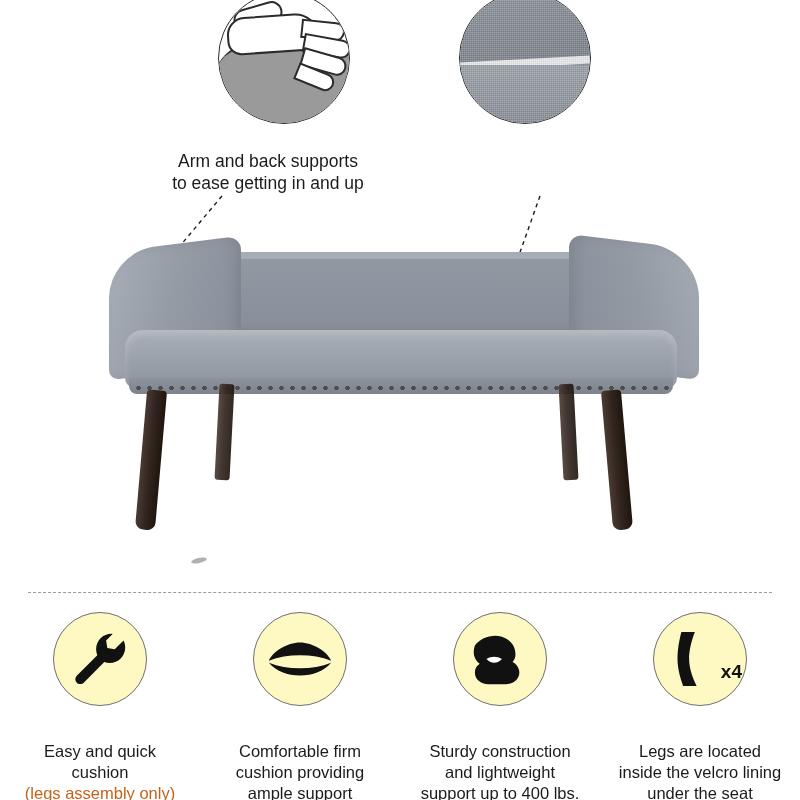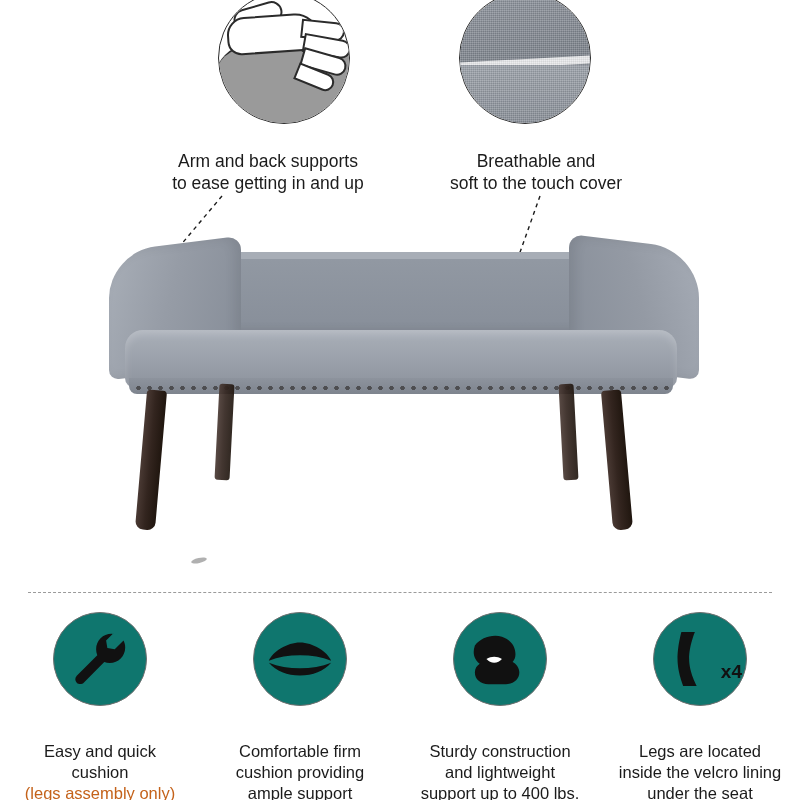--- a/index.html
+++ b/index.html
@@ -281,21 +281,21 @@
   }
   .feature .icon-circle {
     width: 92px;
     height: 92px;
     border-radius: 50%;
     border: 1.5px solid #6f6f6f;
     position: relative;
     display: flex;
     align-items: center;
     justify-content: center;
-    background: #0f766e;
+    background: #fef9c3;
   }
   .feature .caption {
     margin-top: 14px;
     font-size: 16.5px;
     line-height: 21px;
     text-align: center;
     white-space: pre-line;
     color: #1b1b1b;
     width: 186px;
   }
@@ -343,22 +343,20 @@
   <svg class="leader" style="left:0;top:0;width:800px;height:600px;">
     <line x1="222" y1="196" x2="158" y2="272" stroke="#1b1b1b" stroke-width="1.4" stroke-dasharray="4 4"></line>
     <circle cx="157" cy="273" r="3.4" fill="#1b1b1b"></circle>
     <line x1="540" y1="196" x2="502" y2="303" stroke="#1b1b1b" stroke-width="1.4" stroke-dasharray="4 4"></line>
     <circle cx="501" cy="305" r="3.4" fill="#1b1b1b"></circle>
   </svg>
 
   <div class="callout-label" id="label-arm">Arm and back supports
 to ease getting in and up</div>
 
-  <div class="callout-label" id="label-breathable">Breathable and
-soft to the touch cover</div>
 
   <div class="bench">
     <div class="back-panel"></div>
     <div class="back-top-hl"></div>
     <div class="arm-left"></div>
     <div class="arm-right"></div>
     <div class="seat"></div>
     <div class="apron"></div>
     <div class="nailhead-row"></div>
     <div class="leg leg-bl"></div>

